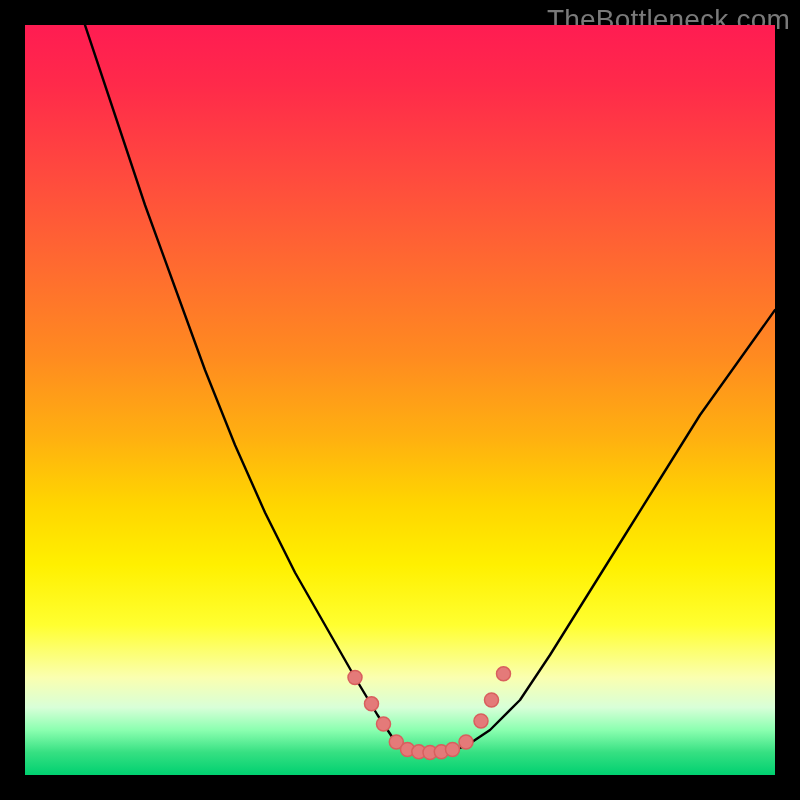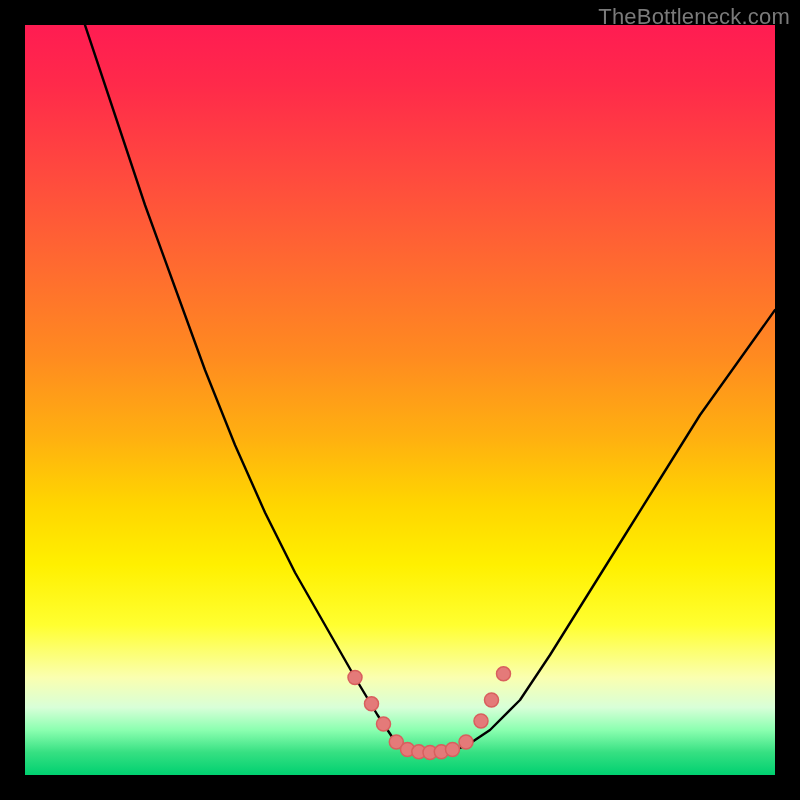--- a/index.html
+++ b/index.html
@@ -51,21 +51,21 @@
     position: absolute;
     left: 0; top: 0;
     width: 750px;
     height: 750px;
   }
   .watermark {
     position: absolute;
     top: 4px;
     right: 10px;
     color: #7a7a7a;
-    font-size: 22px;
+    font-size: 28px;
     letter-spacing: 0.2px;
     user-select: none;
   }
 </style>
 </head>
 <body>
 
 <div class="stage">
   <div class="watermark">TheBottleneck.com</div>
 

